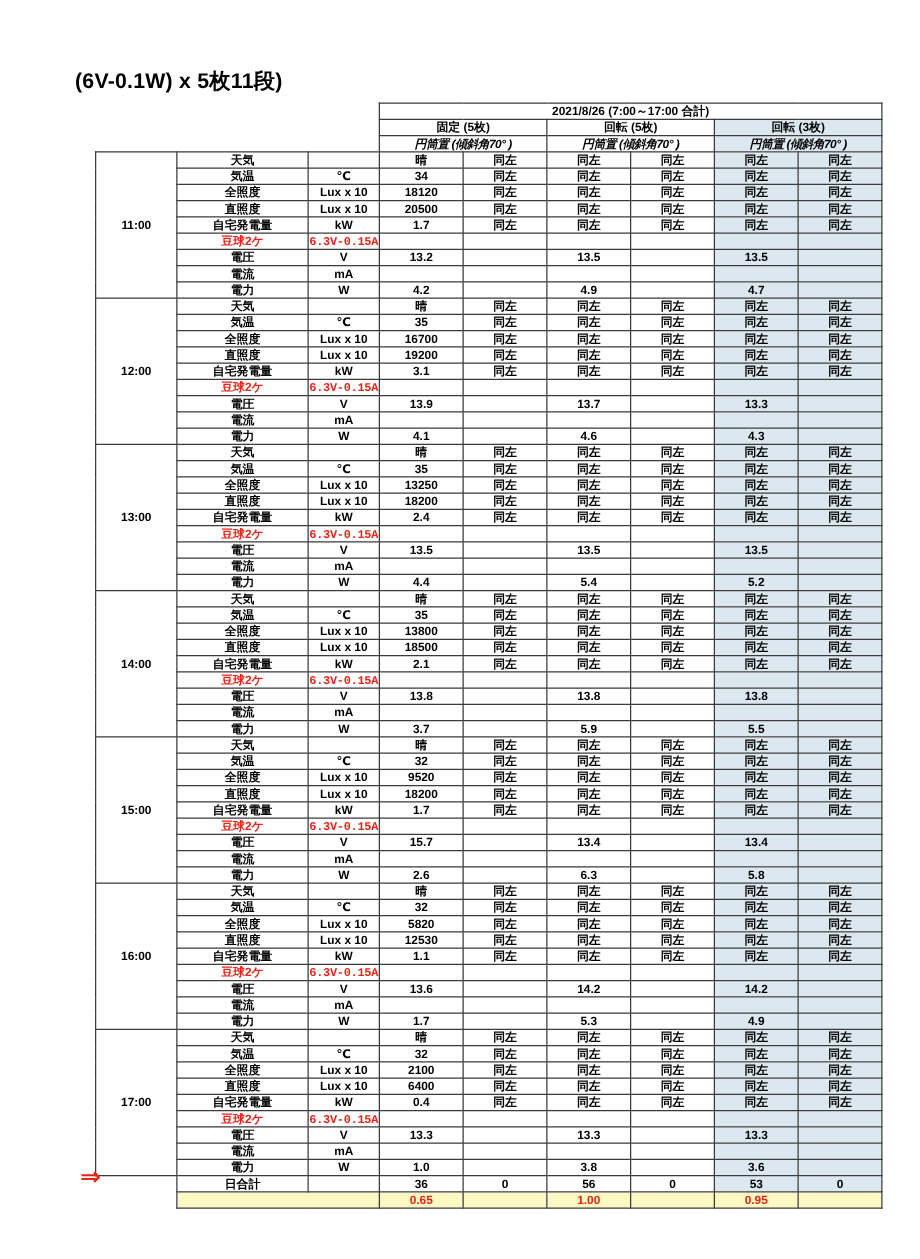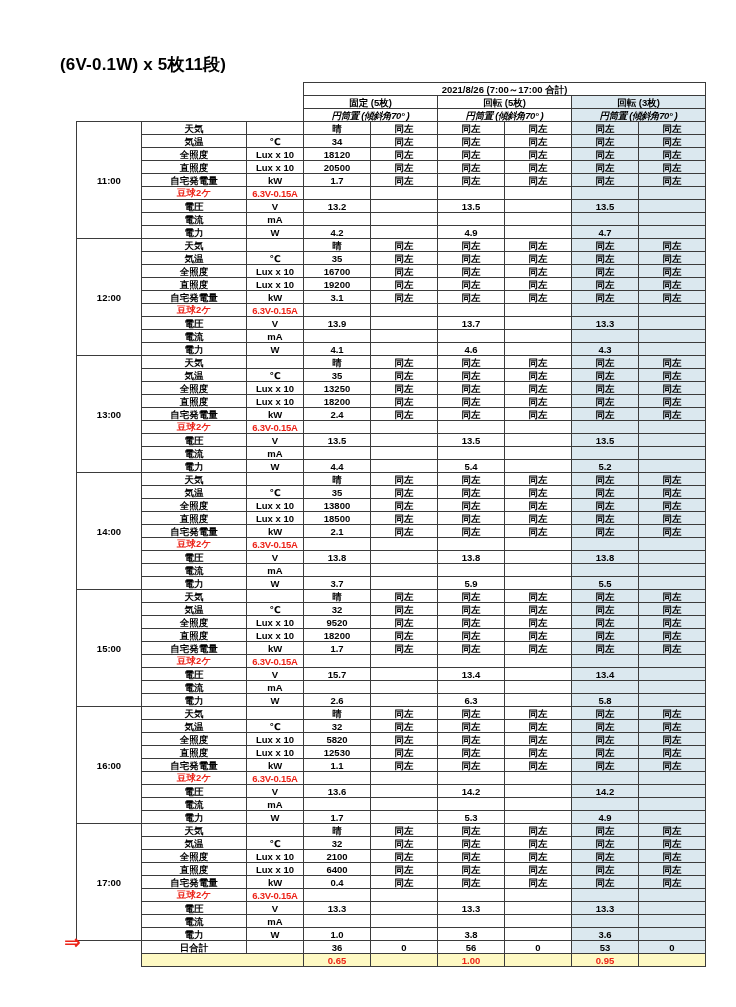--- a/index.html
+++ b/index.html
@@ -48,22 +48,22 @@
 
   
   .tint{background:#dbe8ef;}
 
   
   .lbl{text-align:left;padding-left:3px;font-size:10px;}
   .time{font-size:10px;}
 
   
   tr.mame td{color:#ec2318;border-top:1px solid #ec2318;border-bottom:1px solid #ec2318;}
-  tr.mame td.lbl{border-left:1px solid #3b3b3b;font-family:Liberation Mono, monospace;}
-  tr.mame td.unit-mame{font-size:8.5px;letter-spacing:-0.2px;}
+  tr.mame td.lbl{border-left:1px solid #3b3b3b;}
+  tr.mame td.unit-mame{font-size:8.5px;letter-spacing:-0.2px;font-family:Liberation Mono, monospace;}
 
   
   tr.blockend td{border-bottom:1.6px solid #3b3b3b;}
 
   
   tr.daytotal td{}
 
   
   tr.final td{background:#fef9c3;color:#ec2318;height:21px;font-size:11px;font-weight:bold;border:1px solid #3b3b3b;}
   tr.final td.blank{background:transparent;border:none !important;}

